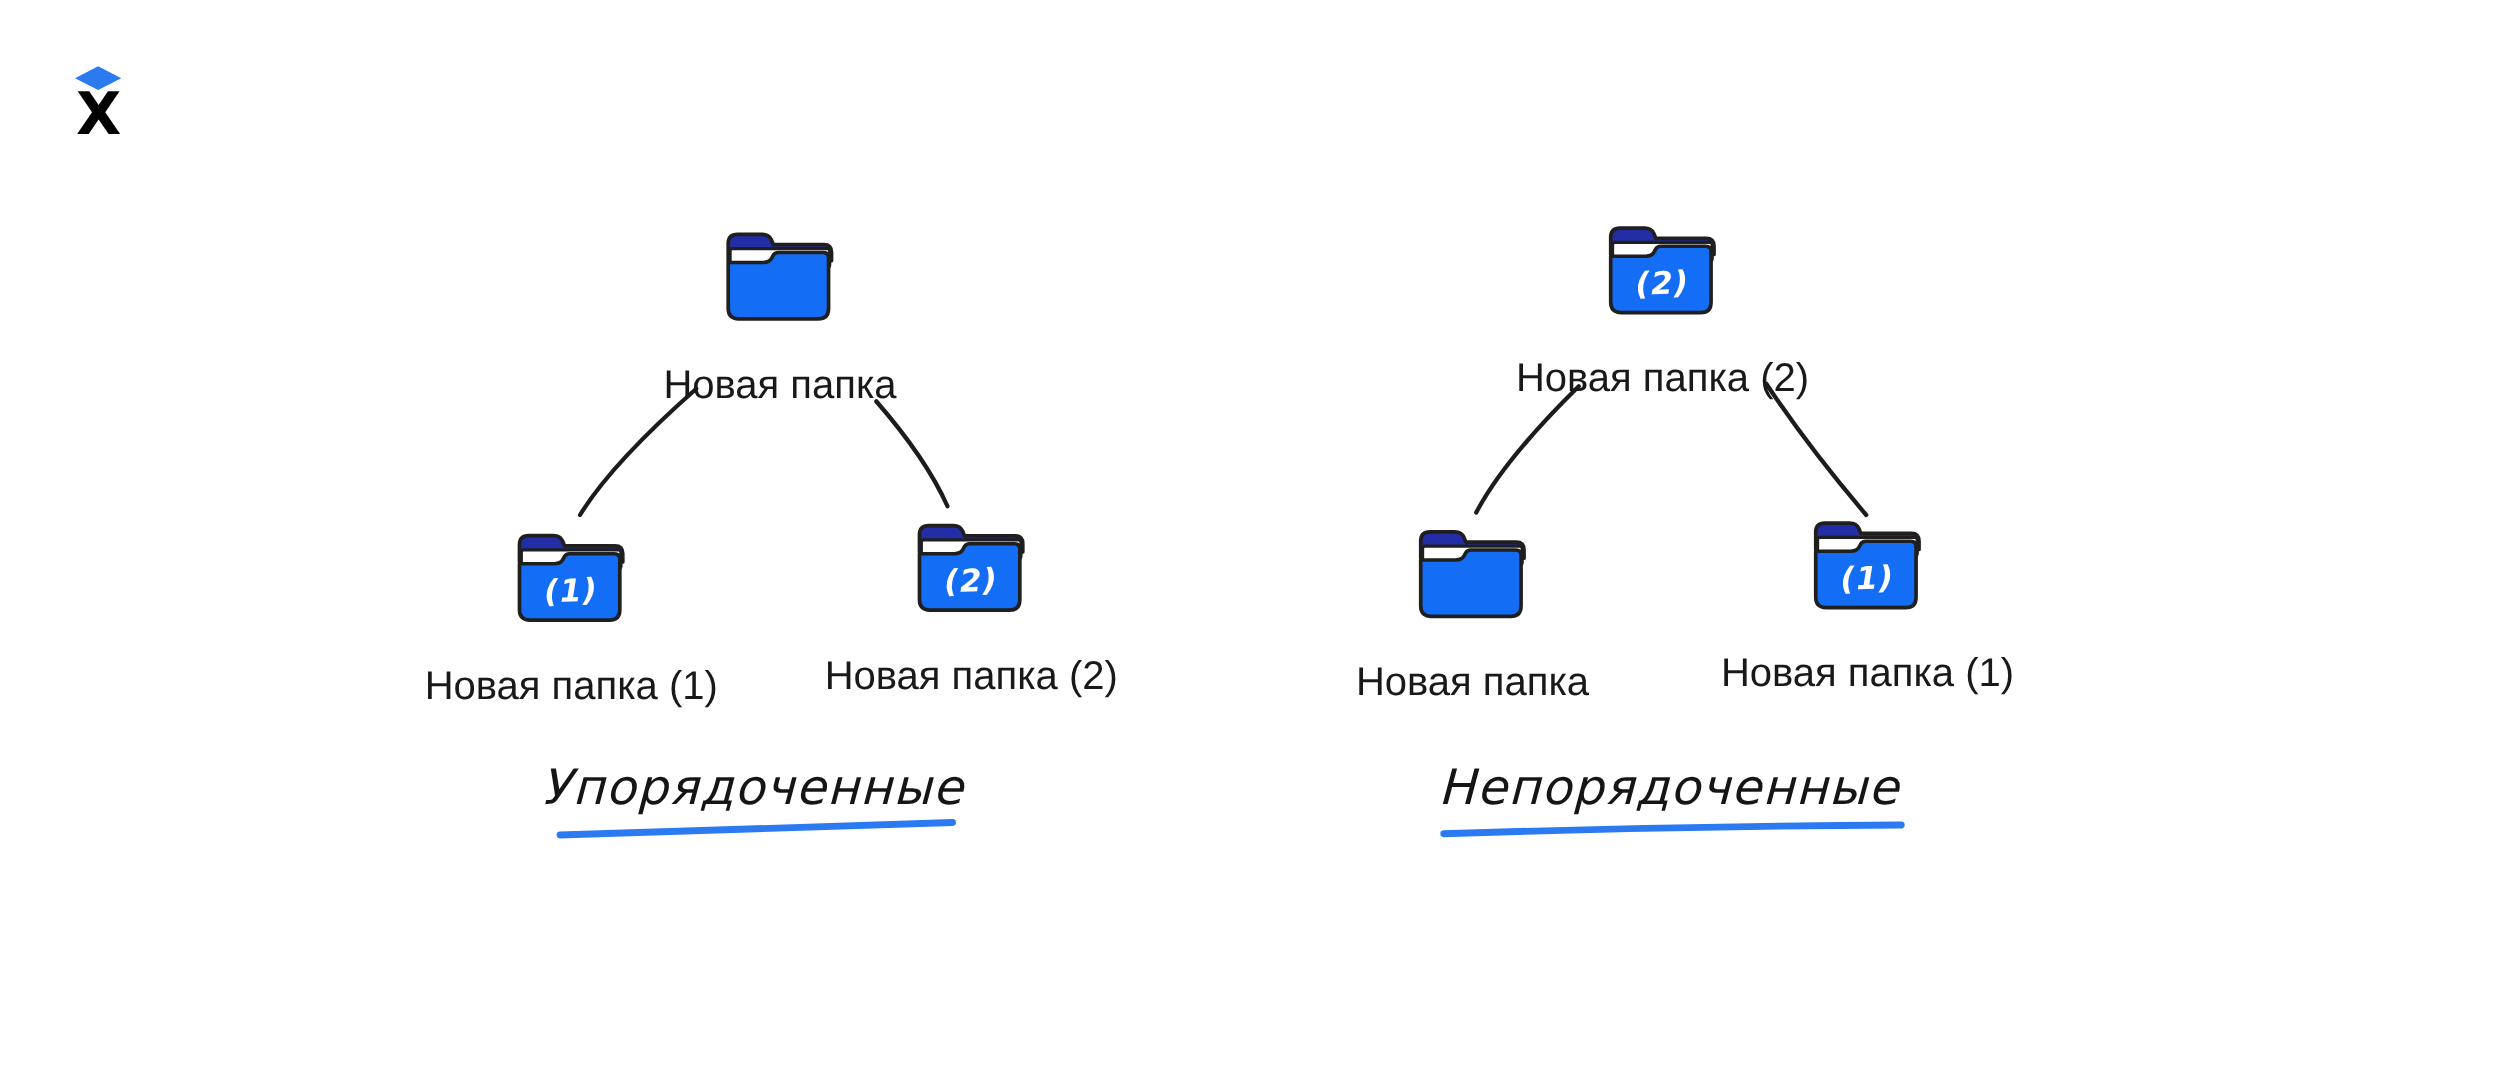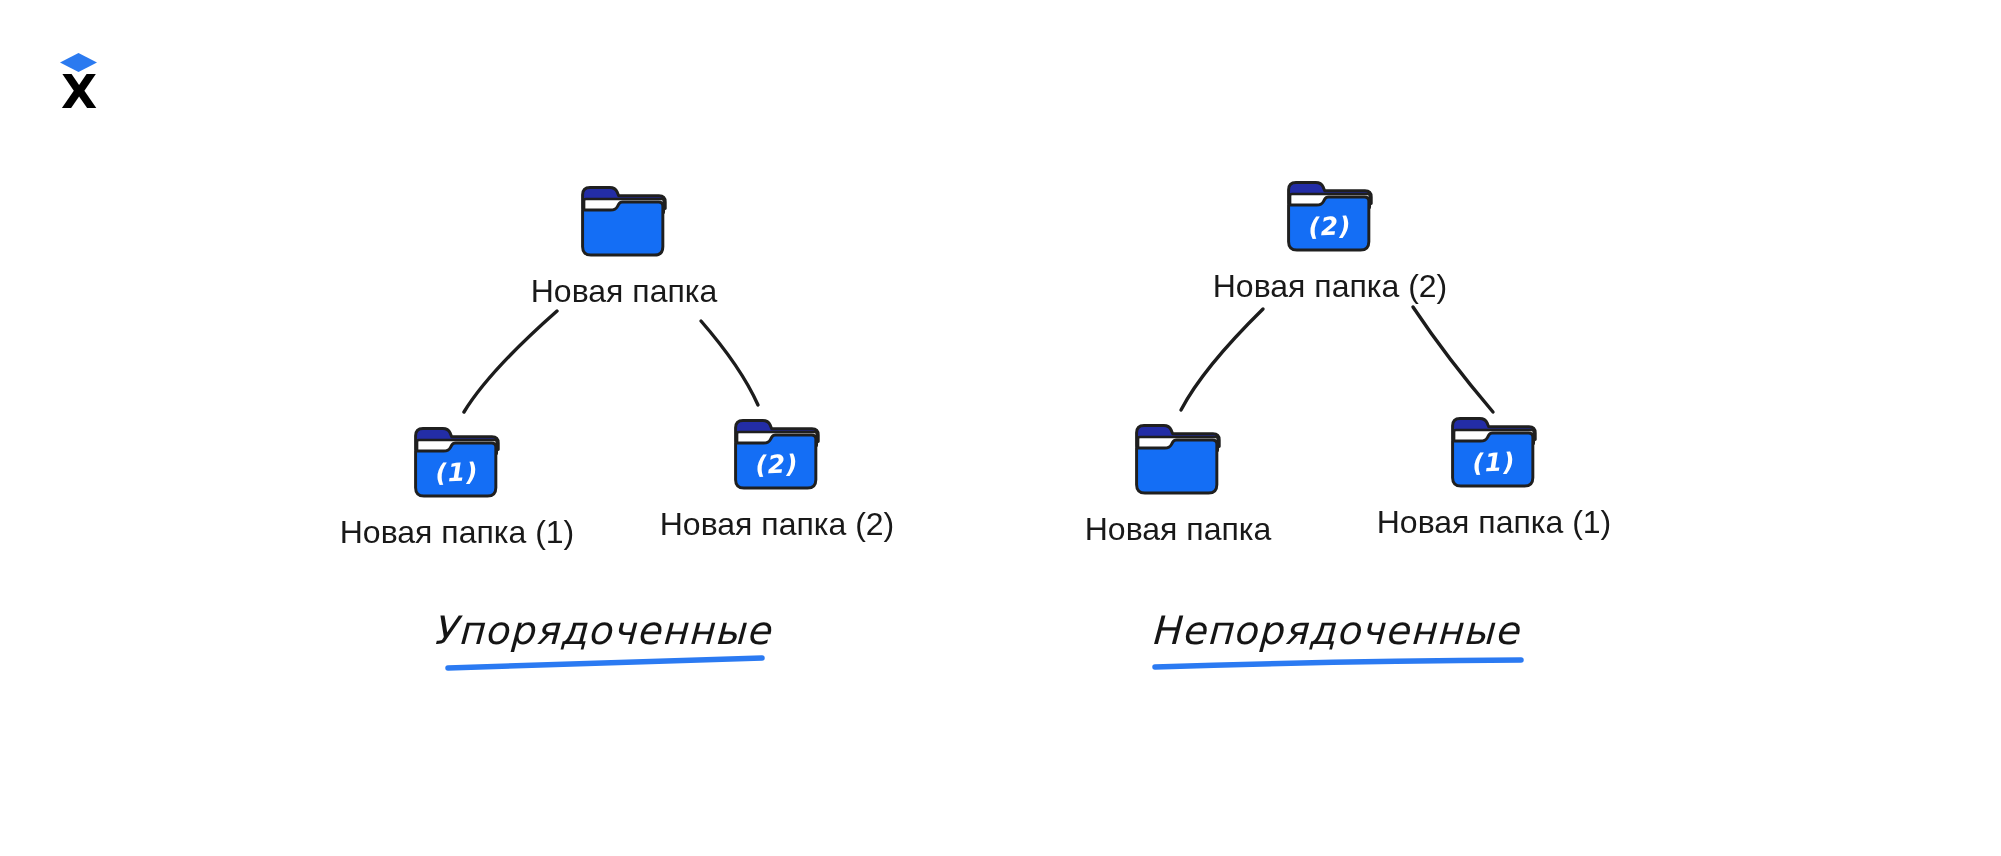--- a/index.html
+++ b/index.html
@@ -22,21 +22,21 @@
   .folder{position:relative;width:96px;height:81px;}
   .f-tab{fill:var(--folder-tab,#232da6);stroke:var(--outline,#1f1f1f);stroke-width:3.2;stroke-linejoin:round;}
   .f-paper{fill:var(--folder-paper,#fff);stroke:var(--outline,#1f1f1f);stroke-width:2.8;stroke-linejoin:round;}
   .f-body{fill:var(--folder-body,#146ef5);stroke:var(--outline,#1f1f1f);stroke-width:3.2;stroke-linejoin:round;}
   .badge{
     position:absolute;left:0;top:36px;width:100%;text-align:center;
     font-family:"DejaVu Sans",sans-serif;font-style:italic;font-weight:700;font-size:25px;
     color:#fff;transform:rotate(-2deg);letter-spacing:1px;pointer-events:none;
   }
   .node-label{
-    margin-top:11px;font-size:32px;color:var(--label-text,#191919);white-space:nowrap;text-align:center;
+    margin-top:27px;font-size:32px;color:var(--label-text,#191919);white-space:nowrap;text-align:center;
   }
   
   .caption{position:absolute;transform:translateX(-50%);display:flex;flex-direction:column;align-items:center;}
   .caption-text{
     font-family:"DejaVu Sans",sans-serif;font-style:italic;font-weight:500;font-size:39px;
     color:#151515;letter-spacing:1px;transform:skewX(-4deg);white-space:nowrap;
   }
   .caption-underline{display:block;margin-top:1px;}
   .underline-stroke{stroke:var(--underline,#2b7af2);stroke-width:5.5;fill:none;stroke-linecap:round;}
 </style>

